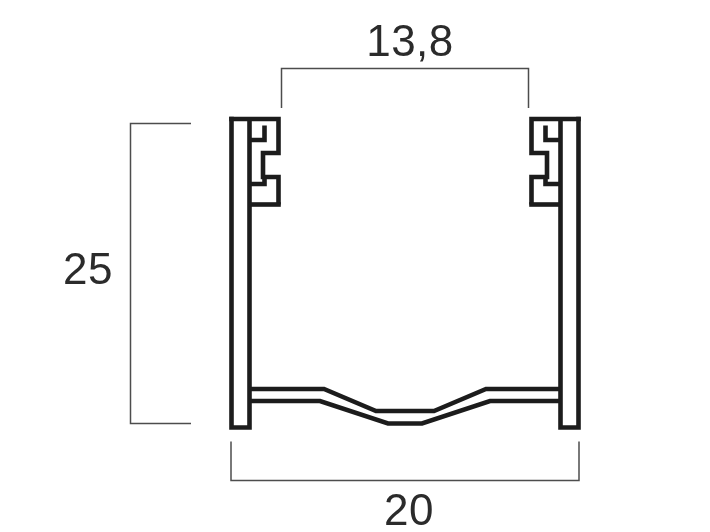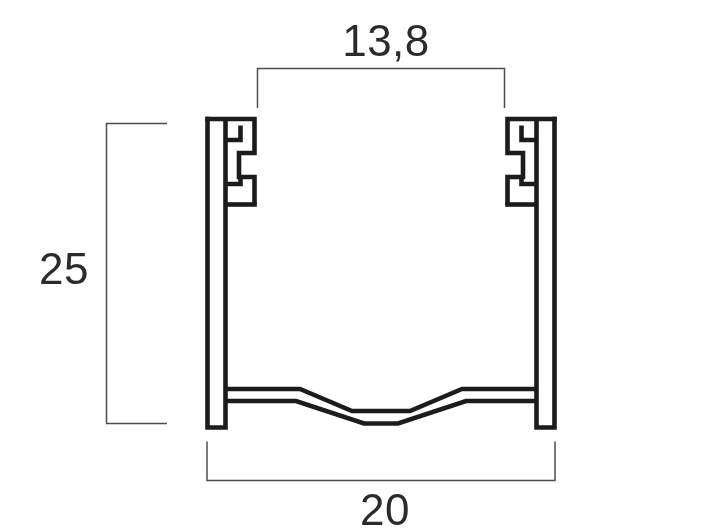--- a/index.html
+++ b/index.html
@@ -7,20 +7,21 @@
     padding: 0;
     background: #ffffff;
   }
   .stage {
     position: relative;
     width: 612px;
     height: 532px;
     background: #ffffff;
     overflow: hidden;
     font-family: "Liberation Sans", sans-serif;
+    margin-left: 24px;
   }
   svg { display: block; }
   .dim-label {
     font-family: "Liberation Sans", "DejaVu Sans", sans-serif;
     font-size: 44px;
     font-weight: 400;
     letter-spacing: 0.5px;
   }
   .profile-stroke {
     fill: none;

